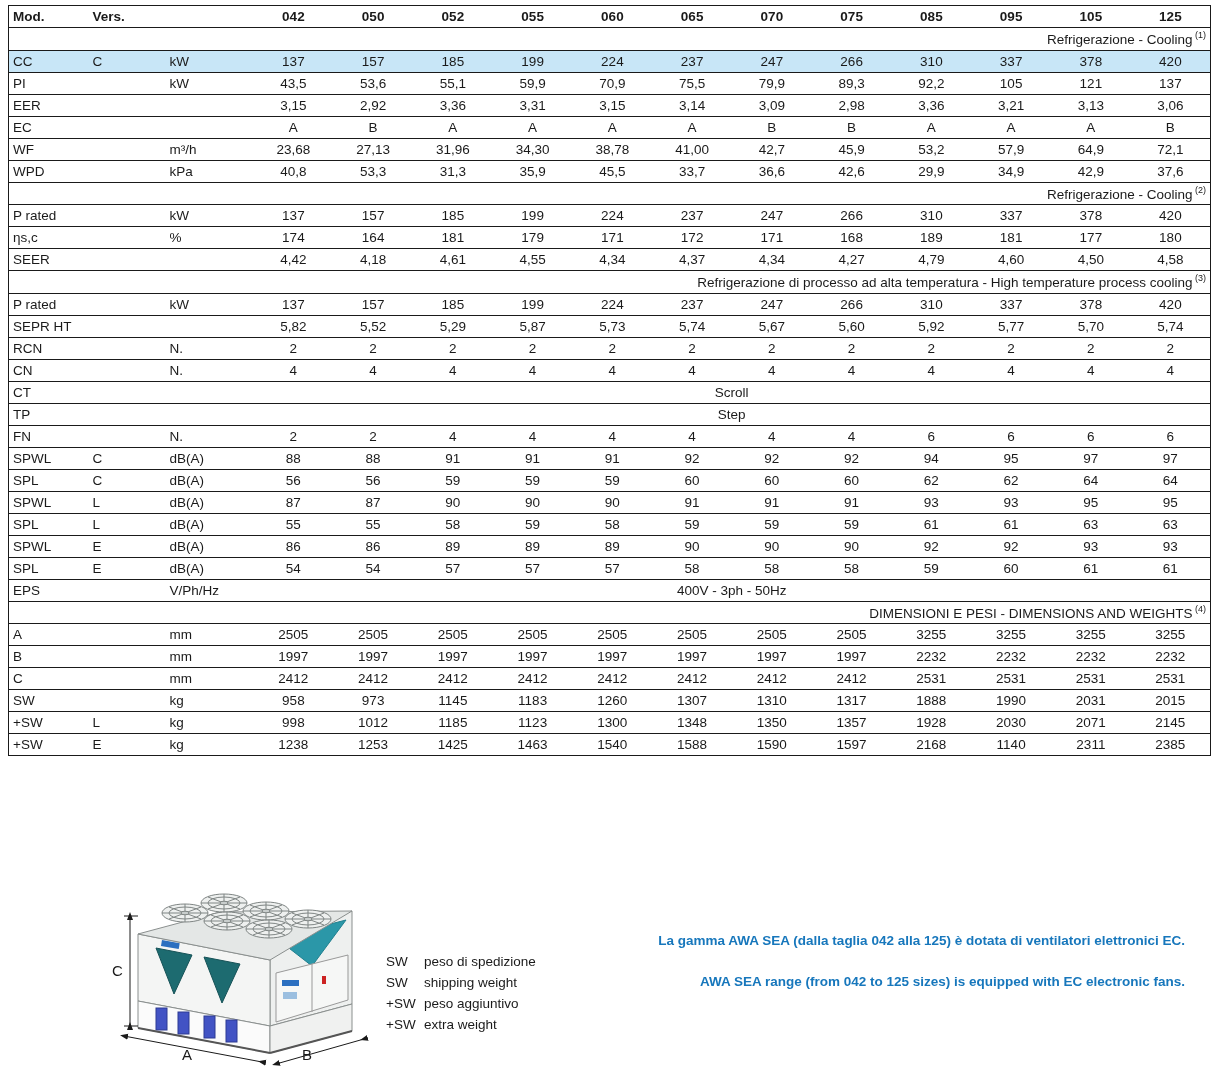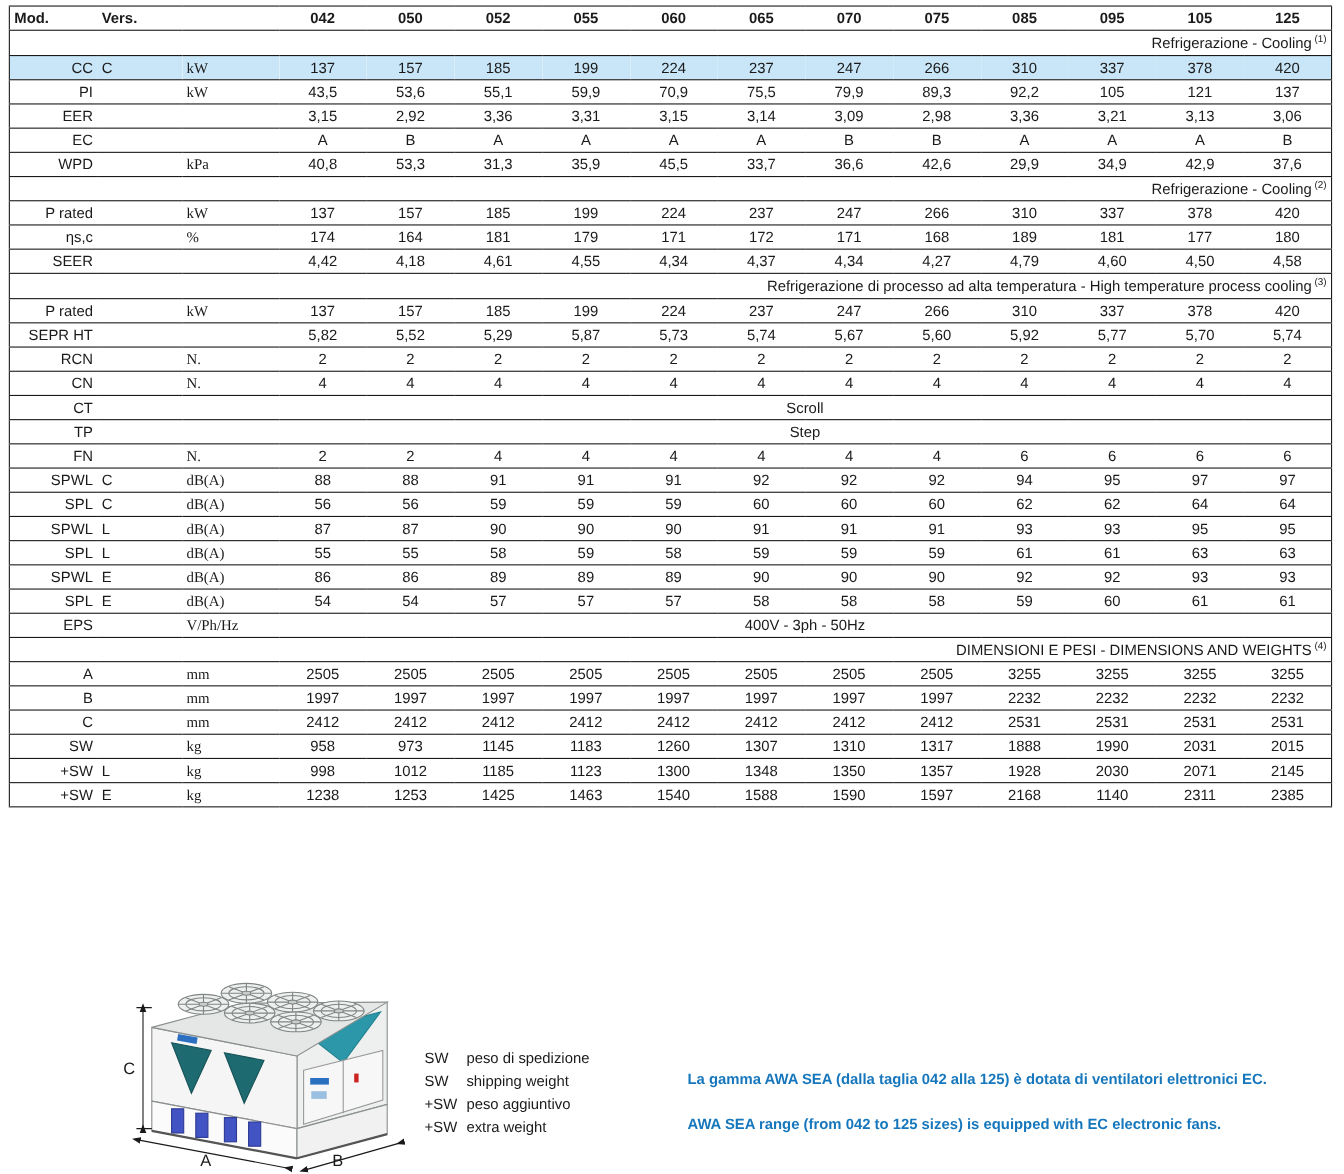--- a/index.html
+++ b/index.html
@@ -7,35 +7,35 @@
   .page{position:relative;width:1222px;height:877px;}
 
   
   table.spec{position:absolute;left:8px;top:5px;width:1202px;border-collapse:collapse;
     table-layout:fixed;border:1px solid #1a1a1a;font-size:13.5px;}
   table.spec td,table.spec th{border-top:1px solid #1a1a1a;border-bottom:1px solid #1a1a1a;
     padding:3px 4px;height:15px;line-height:15px;font-weight:normal;white-space:nowrap;
     overflow:hidden;}
   table.spec th{font-weight:bold;text-align:center;}
   table.spec th.h-mod,table.spec th.h-vers{text-align:left;}
-  td.c-label{text-align:right;padding-left:4px;}
+  td.c-label{text-align:left;padding-left:4px;}
   td.c-vers{text-align:left;font-weight:bold;padding-left:8px;}
-  td.c-unit{text-align:left;padding-left:5px;font-family:Liberation Serif, serif;}
+  td.c-unit{text-align:left;padding-left:5px;}
   td.c-val,td.c-span{text-align:center;}
   tr.hl td{background:#c8e6f7;}
   td.c-section{text-align:right;padding-left:4px;}
   td.c-section sup{font-size:9px;line-height:9px;}
 
   
   .figure{position:absolute;left:100px;top:876px;width:312px;height:191px;}
   .legend{position:absolute;left:386px;top:951px;font-size:13.5px;line-height:21px;}
   .legend-row{display:flex;}
   .legend-key{width:38px;flex:0 0 38px;}
-  .notes{position:absolute;left:625px;top:972px;width:560px;font-size:13.5px;
-    font-weight:bold;color:#1777bc;}
+  .notes{position:absolute;left:625px;top:932px;width:560px;font-size:13.5px;
+    font-weight:bold;color:#1777bc;text-align:right;}
   .notes p{margin:0 0 24px 0;line-height:17px;}
 </style>
 </head>
 <body>
 
 <div class="page">
 
   <table class="spec" id="spec-table">
       <colgroup>
         <col style="width: 80px;">
@@ -137,20 +137,37 @@
           <td class="c-val">A</td>
           <td class="c-val">A</td>
           <td class="c-val">A</td>
           <td class="c-val">A</td>
           <td class="c-val">B</td>
           <td class="c-val">B</td>
           <td class="c-val">A</td>
           <td class="c-val">A</td>
           <td class="c-val">A</td>
           <td class="c-val">B</td>
+        </tr>
+        <tr>
+          <td class="c-label">WF</td>
+          <td class="c-vers"></td>
+          <td class="c-unit">m³/h</td>
+          <td class="c-val">23,68</td>
+          <td class="c-val">27,13</td>
+          <td class="c-val">31,96</td>
+          <td class="c-val">34,30</td>
+          <td class="c-val">38,78</td>
+          <td class="c-val">41,00</td>
+          <td class="c-val">42,7</td>
+          <td class="c-val">45,9</td>
+          <td class="c-val">53,2</td>
+          <td class="c-val">57,9</td>
+          <td class="c-val">64,9</td>
+          <td class="c-val">72,1</td>
         </tr>
         <tr>
           <td class="c-label">WPD</td>
           <td class="c-vers"></td>
           <td class="c-unit">kPa</td>
           <td class="c-val">40,8</td>
           <td class="c-val">53,3</td>
           <td class="c-val">31,3</td>
           <td class="c-val">35,9</td>
           <td class="c-val">45,5</td>

